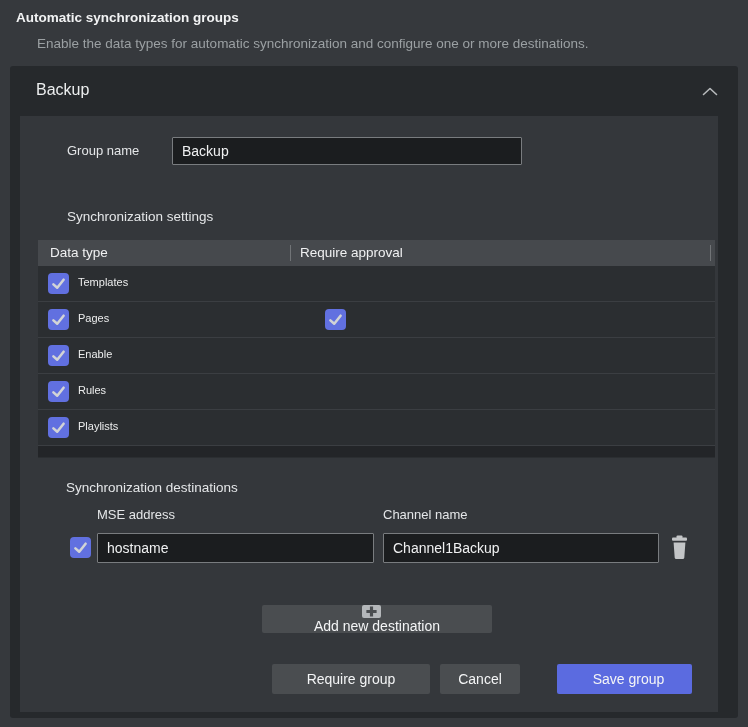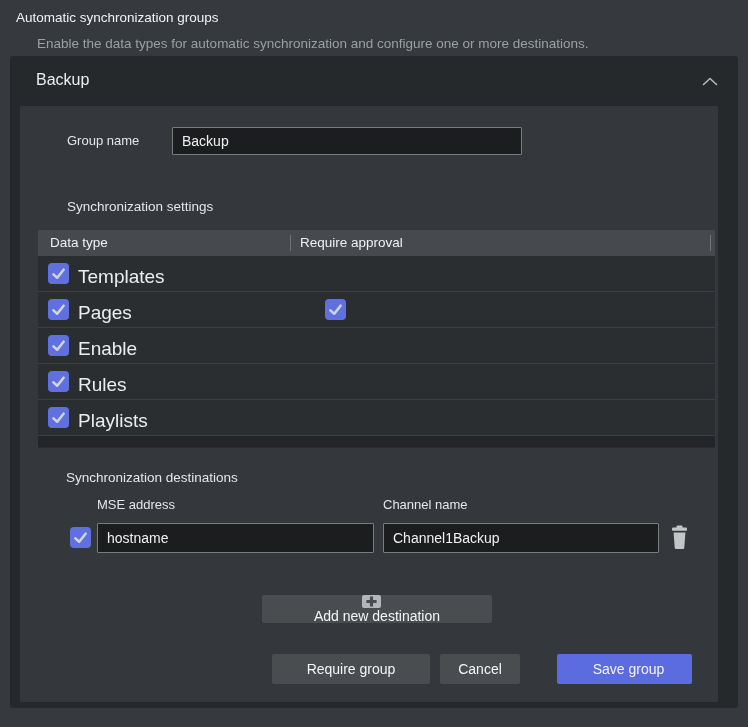--- a/index.html
+++ b/index.html
@@ -9,30 +9,30 @@
     font-family: "Liberation Sans", "DejaVu Sans", sans-serif;
     color: #e9ebec;
     position: relative;
     overflow: hidden;
   }
 
   
   .page-header { position: absolute; left: 0; top: 0; width: 748px; }
   .page-title {
     position: absolute; left: 16px; top: 10px;
-    font-size: 13.5px; font-weight: 400; color: #f2f3f4; white-space: nowrap;
+    font-size: 13.5px; font-weight: 700; color: #f2f3f4; white-space: nowrap;
   }
   .page-subtitle {
     position: absolute; left: 37px; top: 36px;
     font-size: 13.5px; color: #9ba0a3; white-space: nowrap; text-align: right;
   }
 
   
   .panel {
-    position: absolute; left: 10px; top: 56px;
+    position: absolute; left: 10px; top: 66px;
     width: 728px; height: 652px;
     background: #26292c; border-radius: 3px;
   }
   .panel-header {
     position: absolute; left: 0; top: 0; width: 100%; height: 50px;
   }
   .panel-title {
     position: absolute; left: 26px; top: 15px;
     font-size: 16px; color: #eceeef; white-space: nowrap;
   }
@@ -106,21 +106,21 @@
   }
   .col-divider-1 { left: 252px; }
   .col-divider-2 { left: 672px; }
 
   .trow {
     position: relative; width: 100%; height: 36px;
     border-bottom: 1px solid #3b3e42;
   }
   .trow .checkbox { left: 10px; top: 7px; }
   .trow .checkbox.approval { left: 287px; }
-  .trow-label { position: absolute; left: 40px; top: 10px; font-size: 19px; color: #eceded; }
+  .trow-label { position: absolute; left: 40px; top: 10px; font-size: 11px; color: #eceded; }
   .table-footer {
     position: relative; width: 100%; height: 11px; background: #232528;
   }
 
   
   .destinations-heading { left: 46px; top: 364px; }
   .mse-label { left: 77px; top: 391px; }
   .channel-label { left: 363px; top: 391px; }
   .dest-checkbox { left: 50px; top: 421px; }
   .mse-input { left: 77px; top: 417px; width: 277px; height: 30px; }

